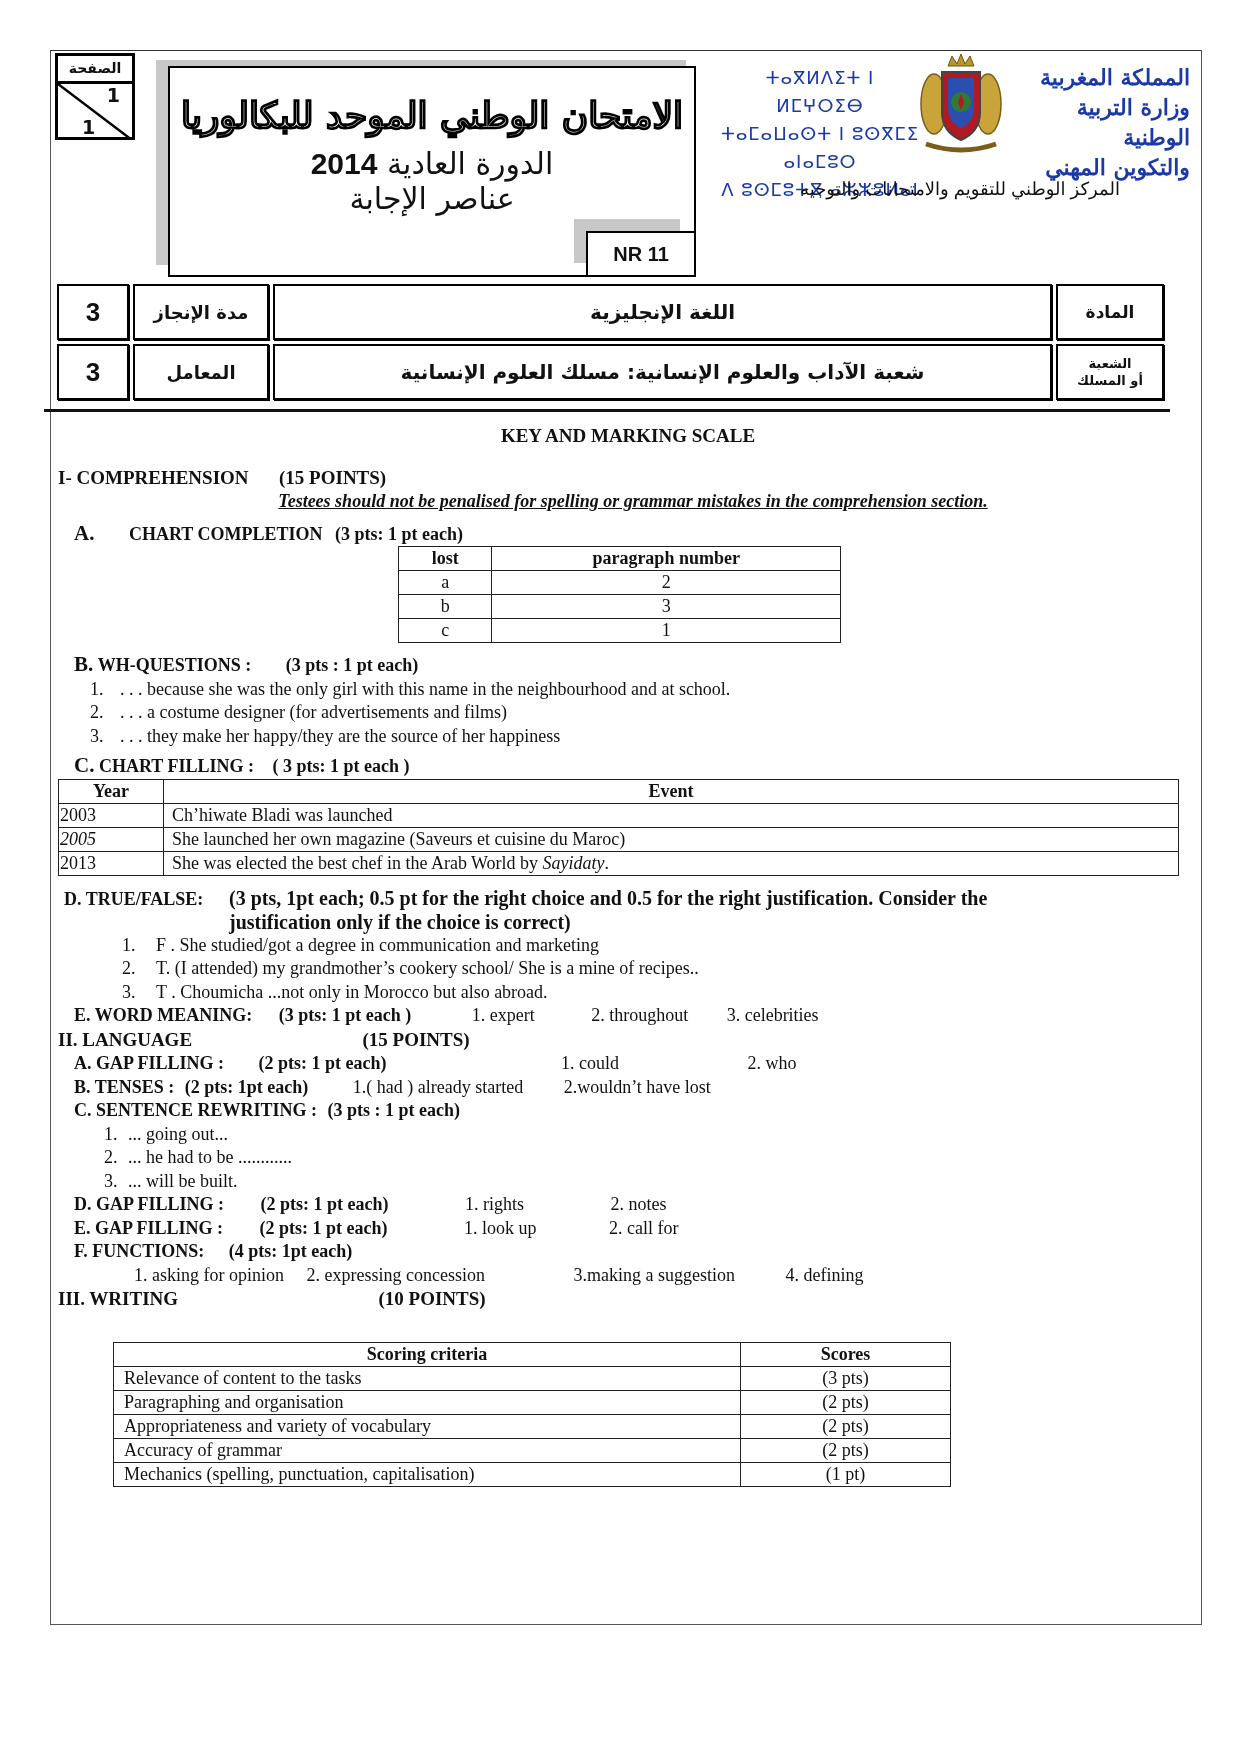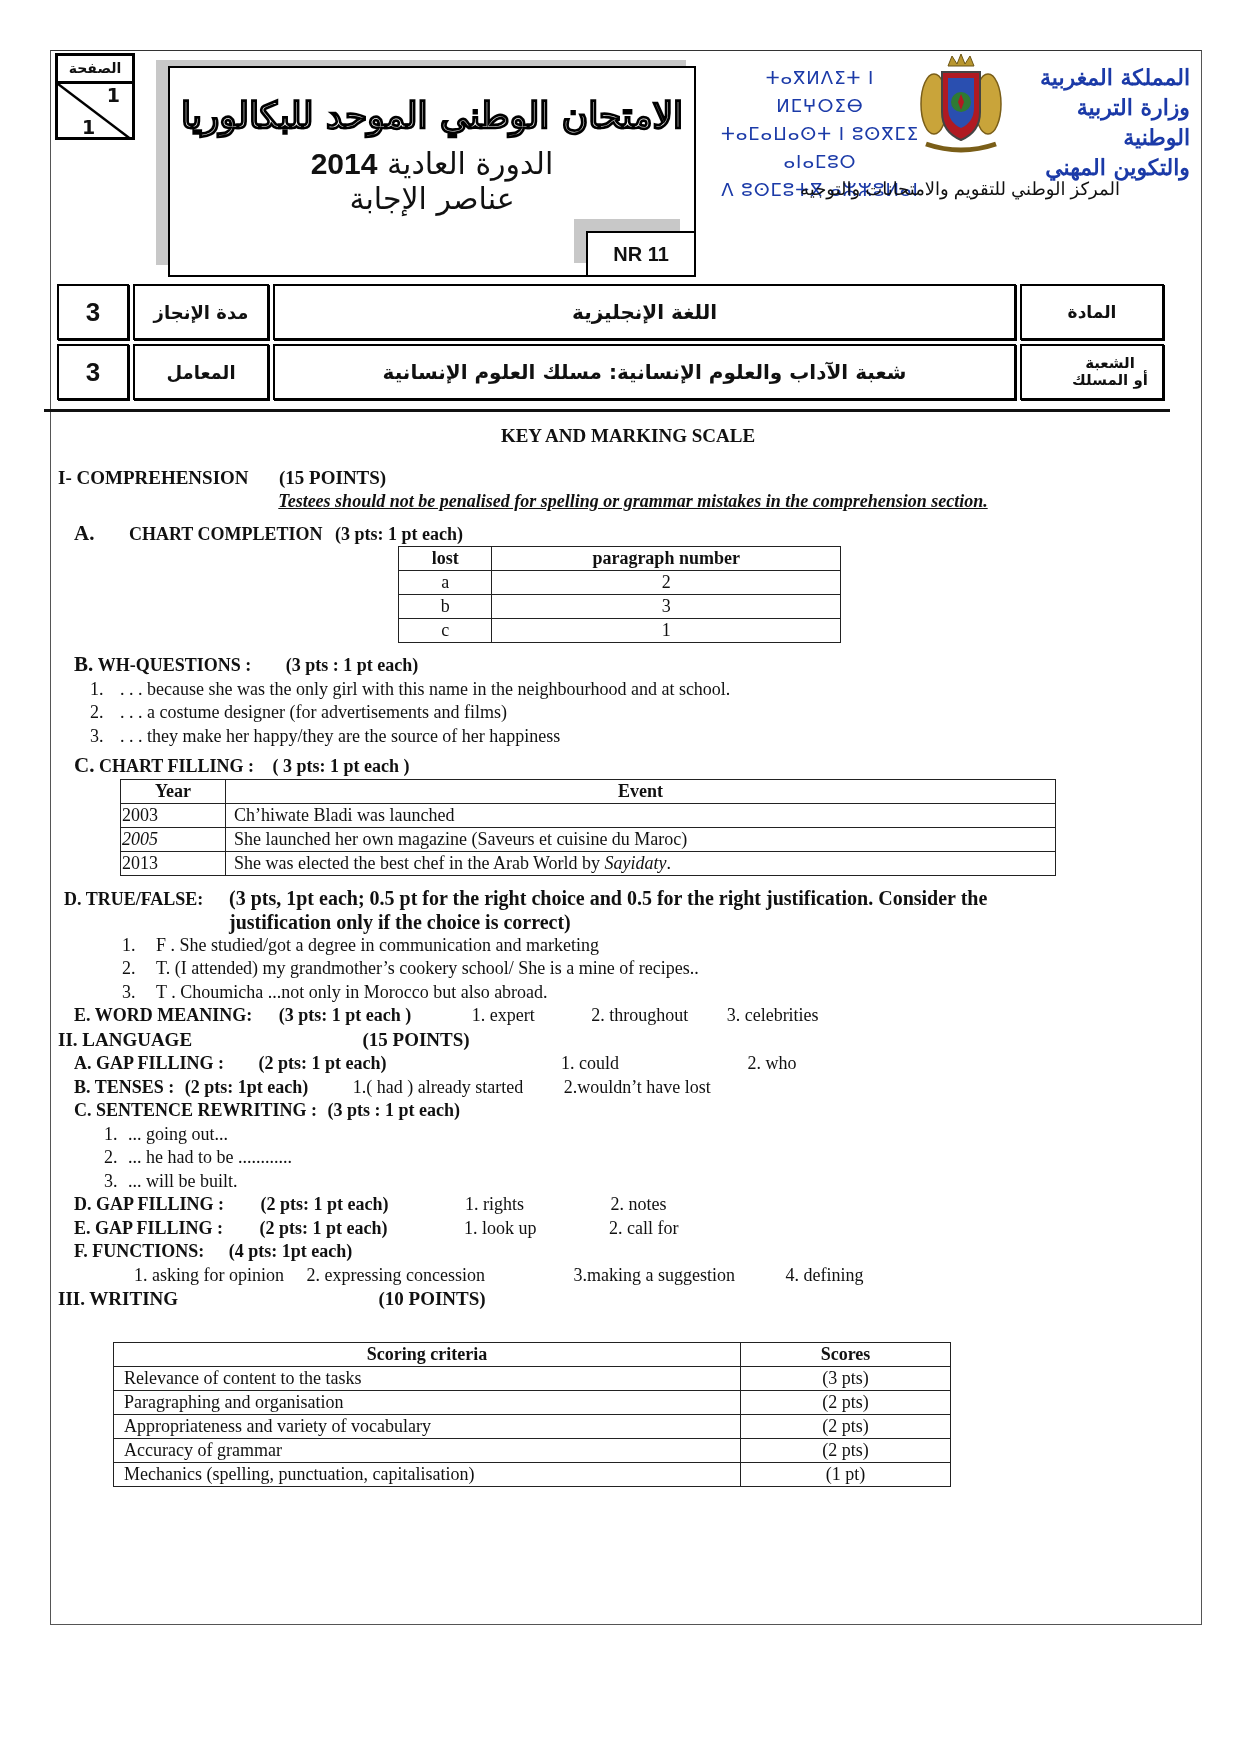--- a/index.html
+++ b/index.html
@@ -31,21 +31,21 @@
     .ministry-ar { position: absolute; left: 1010px; top: 62px; width: 180px; text-align: right; direction: rtl; font-family: "DejaVu Serif", serif; font-weight: bold; font-size: 22px; line-height: 30px; color: #1b3aa8; }
     .center-ar { position: absolute; left: 780px; top: 178px; width: 360px; text-align: center; direction: rtl; font-family: Liberation Sans, sans-serif; font-size: 18px; }
 
     
     .subj-table { position: absolute; left: 53px; top: 280px; width: 1115px; border-collapse: separate; border-spacing: 4px 4px; font-family: "DejaVu Sans", sans-serif; }
     .subj-table td { border: 2px solid #000; box-shadow: 1px 1px 0 #000; text-align: center; font-weight: bold; height: 52px; padding: 0; }
     .subj-table .num { width: 68px; font-family: "Liberation Sans", sans-serif; font-size: 26px; }
     .subj-table .lbl { width: 132px; font-size: 18px; }
     .subj-table .val { font-size: 20px; }
     .subj-table .side { width: 104px; font-size: 17px; line-height: 19px; }
-    .subj-table .side.small { font-size: 15px; line-height: 17px; padding-left: 36px; }
+    .subj-table .side.small { font-size: 13px; line-height: 17px; }
     .sep-line { position: absolute; left: 44px; top: 409px; width: 1126px; height: 3px; background: #111; }
 
     
     .content { position: absolute; left: 58px; top: 424px; width: 1120px; font-size: 18px; line-height: 23.5px; }
     .center { text-align: center; }
     .key-title { font-weight: bold; font-size: 19px; margin-left: 20px; }
     .accept { font-weight: bold; font-style: italic; text-decoration: underline; font-size: 19px; margin-top: 8px; margin-left: 20px; }
     .sec-head { font-weight: bold; font-size: 19px; }
     .note { font-weight: bold; font-style: italic; text-decoration: underline; font-size: 18px; margin-left: 20px; }
     .sub-head { font-weight: bold; }
@@ -54,21 +54,21 @@
     .row { white-space: nowrap; }
     ol.plain { list-style: none; margin: 0; padding: 0; }
     ol.plain li { white-space: nowrap; }
 
     table.grid { border-collapse: collapse; }
     table.grid td, table.grid th { border: 1.5px solid #222; padding: 0 8px; font-size: 18px; line-height: 23px; font-weight: normal; }
     table.grid th { font-weight: bold; }
 
     .t-chart-a { margin-left: 340px; width: 443px; }
     .t-chart-a td, .t-chart-a th { text-align: center; }
-    .t-chart-c { margin-left: 62px; width: 936px; }
+    .t-chart-c { width: 1121px; }
     .t-chart-c td.year { width: 95px; padding-left: 1px; }
     .t-score { margin-left: 55px; width: 838px; }
     .t-score td.crit { padding-left: 10px; }
     .t-score td.score, .t-score th { text-align: center; }
     .t-score th.crit-h { width: 610px; }
   </style>
 </head>
 <body>
 
 <div class="page-frame"></div>

